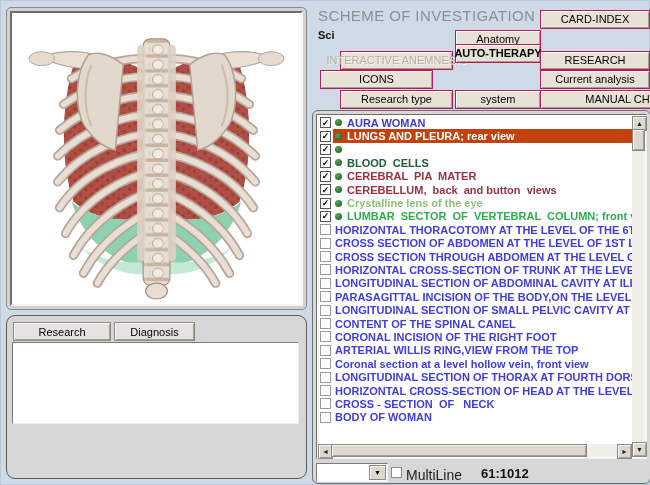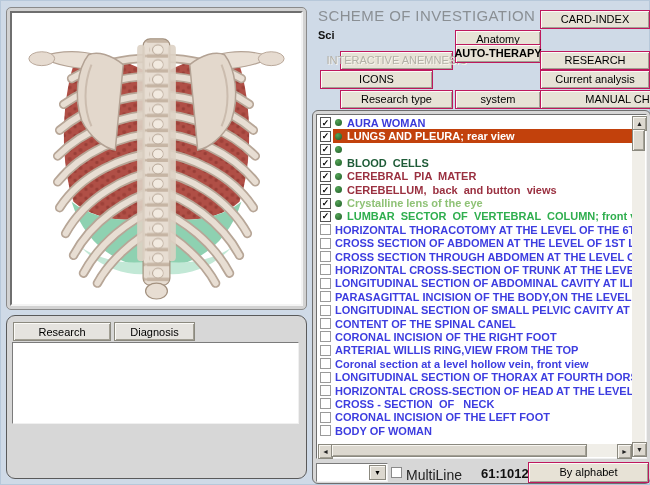--- a/index.html
+++ b/index.html
@@ -296,26 +296,20 @@
         </div>
         <div class="lrow">
           <span class="cb cboff"></span>
           <span class="hl">
             <span class="ltext" style="color: rgb(61, 61, 224);">CROSS - SECTION  OF   NECK</span>
           </span>
         </div>
         <div class="lrow">
           <span class="cb cboff"></span>
           <span class="hl">
-            <span class="ltext" style="color: rgb(61, 61, 224);">CORONAL INCISION OF THE LEFT FOOT</span>
-          </span>
-        </div>
-        <div class="lrow">
-          <span class="cb cboff"></span>
-          <span class="hl">
             <span class="ltext" style="color: rgb(61, 61, 224);">BODY OF WOMAN</span>
           </span>
         </div>
       </div>
 
     <div class="vtrack">
       <div class="sb-btn" style="left:0;top:0;width:13px;height:13px;">▲</div>
       <div class="vthumb"></div>
       <div class="sb-btn" style="left:0;bottom:0;width:13px;height:13px;">▼</div>
     </div>
@@ -326,14 +320,13 @@
       <div class="sb-btn" style="right:0;top:0;width:13px;height:13px;">►</div>
     </div>
   </div>
 
   <div class="combo">
     <div class="combo-arrow">▼</div>
   </div>
   <div class="mlbox"></div>
   <div class="mllabel">MultiLine</div>
   <div class="counter">61:1012</div>
-  <div class="btn" style="left:215px;top:351px;width:119px;height:19px;">By alphabet</div>
 </div>
 
 </body></html>

